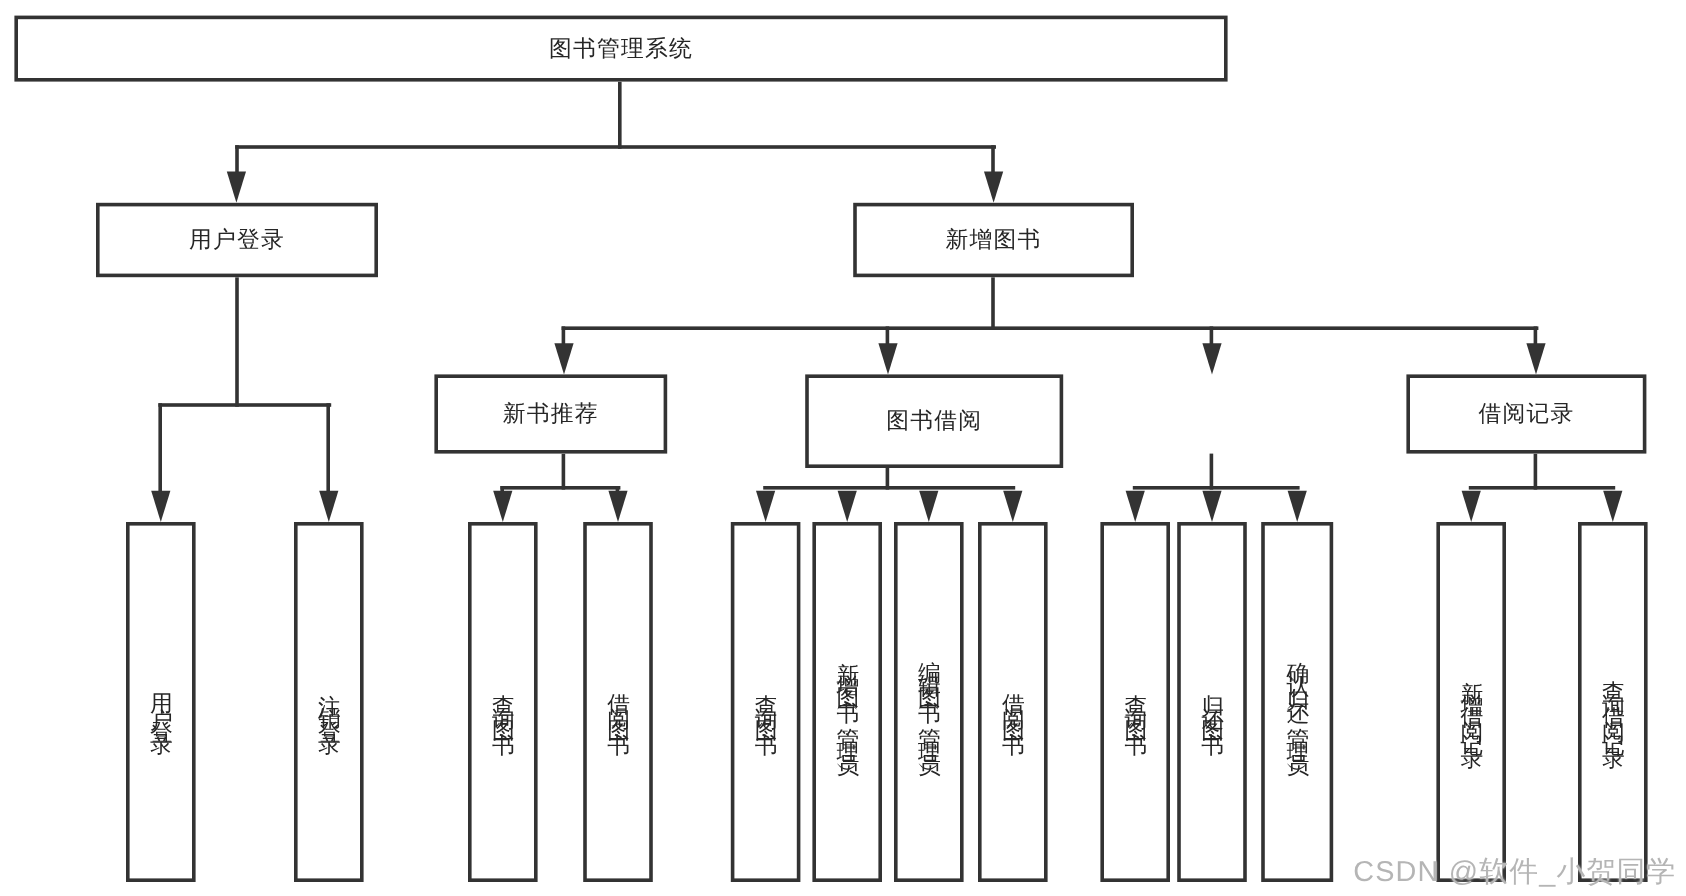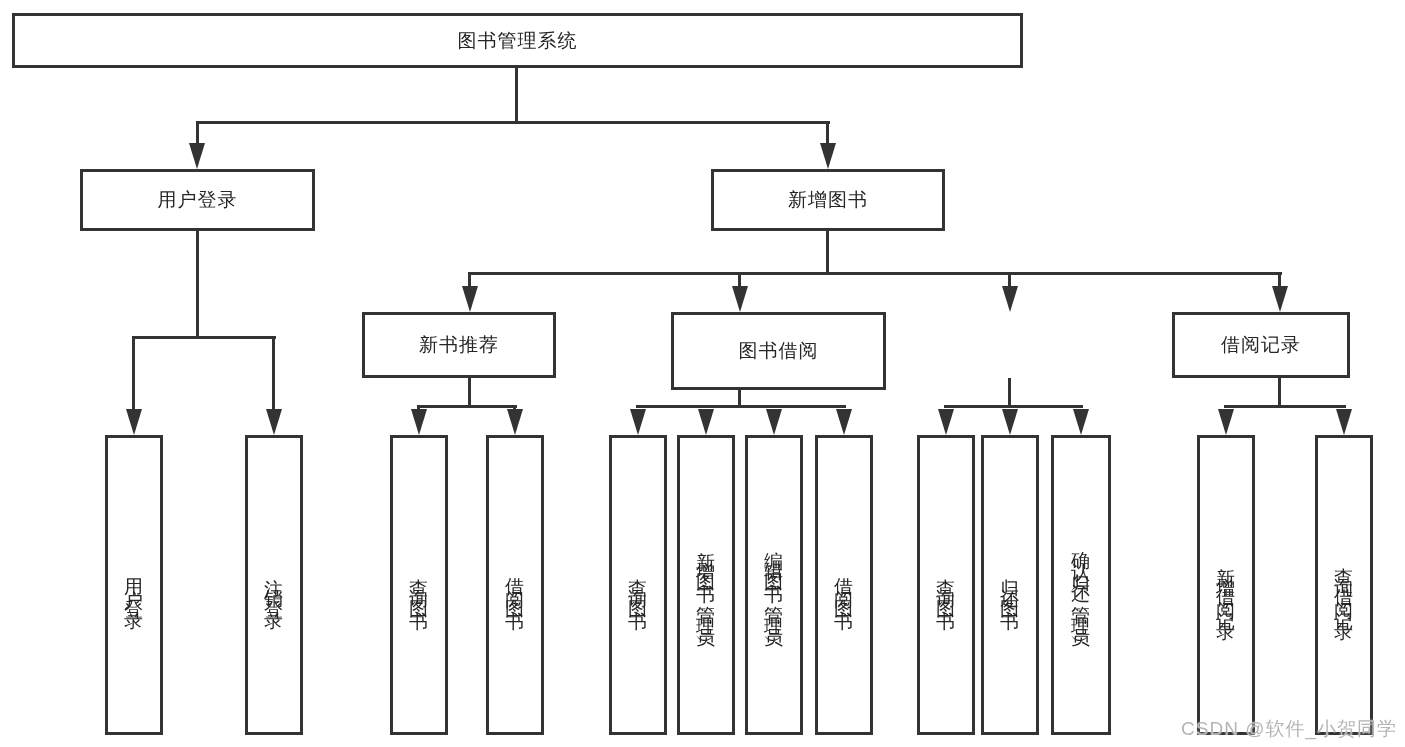--- a/index.html
+++ b/index.html
@@ -20,21 +20,21 @@
   .hline,.vline{position:absolute;background:#333333;z-index:1;}
   .hline{height:3px;}
   .vline{width:3px;}
   .arrow{
     position:absolute;width:0;height:0;z-index:1;
     border-left:8px solid transparent;border-right:8px solid transparent;
     border-top:26px solid #333333;
   }
   .watermark{
     position:absolute;right:8px;bottom:5px;z-index:3;
-    font-size:19px;color:#b5b5b5;letter-spacing:1px;
+    font-size:24px;color:#b5b5b5;letter-spacing:1px;
     text-shadow:0 0 2px #ffffff;
   }
 </style>
 </head>
 <body>
 
 <div id="stage">
 
   <div class="box" style="left:12px;top:13px;width:1011px;height:55px;">
     <span>图书管理系统</span>
@@ -71,21 +71,21 @@
   <div class="arrow" style="left:732px;top:286px;"></div>
   <div class="arrow" style="left:1002px;top:286px;"></div>
   <div class="arrow" style="left:1272px;top:286px;"></div>
 
   <div class="box" style="left:362px;top:312px;width:194px;height:66px;">
     <span>新书推荐</span>
   </div>
   <div class="box" style="left:633px;top:312px;width:215px;height:78px;margin-left:38px;">
     <span>图书借阅</span>
   </div>
-  <div class="box" style="left:1172px;top:312px;width:178px;height:66px;">
+  <div class="box" style="left:1172px;top:312px;width:200px;height:66px;">
     <span>借阅记录</span>
   </div>
 
   <div class="vline" style="left:468px;top:378px;height:30px;"></div>
   <div class="hline" style="left:417px;top:405px;width:100px;"></div>
   <div class="vline" style="left:417px;top:405px;height:10px;"></div>
   <div class="vline" style="left:513px;top:405px;height:10px;"></div>
   <div class="arrow" style="left:411px;top:409px;"></div>
   <div class="arrow" style="left:507px;top:409px;"></div>
 

